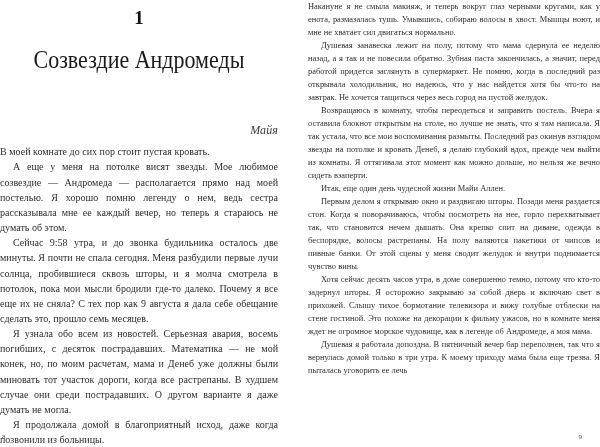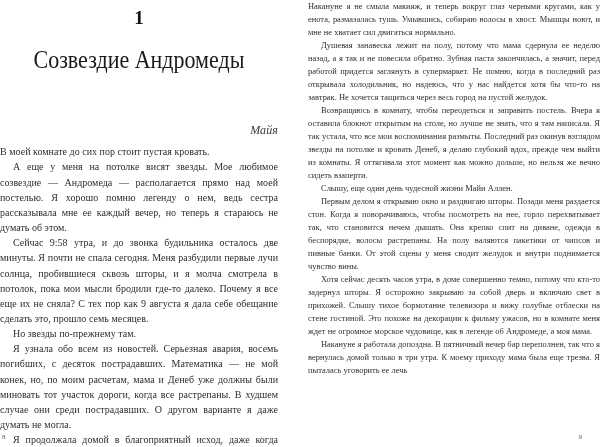--- a/index.html
+++ b/index.html
@@ -109,36 +109,35 @@
 
       <div class="chapter-number">1</div>
 
       <div class="chapter-title">Созвездие Андромеды</div>
 
       <div class="narrator">Майя</div>
 
       <p class="para noindent">В моей комнате до сих пор стоит пустая кровать.</p>
       <p class="para indent">А еще у меня на потолке висят звезды. Мое любимое созвездие — Андромеда — располагается прямо над моей постелью. Я хорошо помню легенду о нем, ведь сестра рассказывала мне ее каждый вечер, но теперь я стараюсь не думать об этом.</p>
       <p class="para indent">Сейчас 9:58 утра, и до звонка будильника осталось две минуты. Я почти не спала сегодня. Меня разбудили первые лучи солнца, пробившиеся сквозь шторы, и я молча смотрела в потолок, пока мои мысли бродили где-то далеко. Почему я все еще их не сняла? С тех пор как 9 августа я дала себе обещание сделать это, прошло семь месяцев.</p>
-      <p class="para indent">Но звезды по-прежнему там.</p>
       <p class="para indent">Я узнала обо всем из новостей. Серьезная авария, восемь погибших, с десяток пострадавших. Математика — не мой конек, но, по моим расчетам, мама и Денеб уже должны были миновать тот участок дороги, когда все растрепаны. В худшем случае они среди пострадавших. О другом варианте я даже думать не могла.</p>
       <p class="para indent">Я продолжала домой в благоприятный исход, даже когда позвонили из больницы.</p>
 
     </div>
     <div class="folio folio-left">8</div>
   </div>
 
   <div class="page page-right">
     <div class="page-body">
 
       <p class="para noindent">Накануне я не смыла макияж, и теперь вокруг глаз черными кругами, как у енота, размазалась тушь. Умывшись, собираю волосы в хвост. Мышцы ноют, и мне не хватает сил двигаться нормально.</p>
       <p class="para indent">Душевая занавеска лежит на полу, потому что мама сдернула ее неделю назад, а я так и не повесила обратно. Зубная паста закончилась, а значит, перед работой придется заглянуть в супермаркет. Не помню, когда в последний раз открывала холодильник, но надеюсь, что у нас найдется хотя бы что-то на завтрак. Не хочется тащиться через весь город на пустой желудок.</p>
       <p class="para indent">Возвращаюсь в комнату, чтобы переодеться и заправить постель. Вчера я оставила блокнот открытым на столе, но лучше не знать, что я там написала. Я так устала, что все мои воспоминания размыты. Последний раз окинув взглядом звезды на потолке и кровать Денеб, я делаю глубокий вдох, прежде чем выйти из комнаты. Я оттягивала этот момент как можно дольше, но нельзя же вечно сидеть взаперти.</p>
-      <p class="para indent">Слышу, еще один день чудесной жизни Майи Аллен.</p>
+      <p class="para indent">Итак, еще один день чудесной жизни Майи Аллен.</p>
       <p class="para indent">Первым делом я открываю окно и раздвигаю шторы. Позади меня раздается стон. Когда я поворачиваюсь, чтобы посмотреть на нее, горло перехватывает так, что становится нечем дышать. Она крепко спит на диване, одежда в беспорядке, волосы растрепаны. На полу валяются пакетики от чипсов и пивные банки. От этой сцены у меня сводит желудок и внутри поднимается чувство вины.</p>
       <p class="para indent">Хотя сейчас десять часов утра, в доме совершенно темно, потому что кто-то задернул шторы. Я осторожно закрываю за собой дверь и включаю свет в прихожей. Слышу тихое бормотание телевизора и вижу голубые отблески на стене гостиной. Это похоже на декорации к фильму ужасов, но в комнате меня ждет не огромное морское чудовище, как в легенде об Андромеде, а моя мама.</p>
-      <p class="para indent">Накануне я работала допоздна. В пятничный вечер бар переполнен, так что я вернулась домой только в три утра. К моему приходу мама была еще трезва. Я пыталась уговорить ее лечь</p>
+      <p class="para indent">Душевая я работала допоздна. В пятничный вечер бар переполнен, так что я вернулась домой только в три утра. К моему приходу мама была еще трезва. Я пыталась уговорить ее лечь</p>
 
     </div>
     <div class="folio folio-right">9</div>
   </div>
 
 </div>
 
 </body></html>

